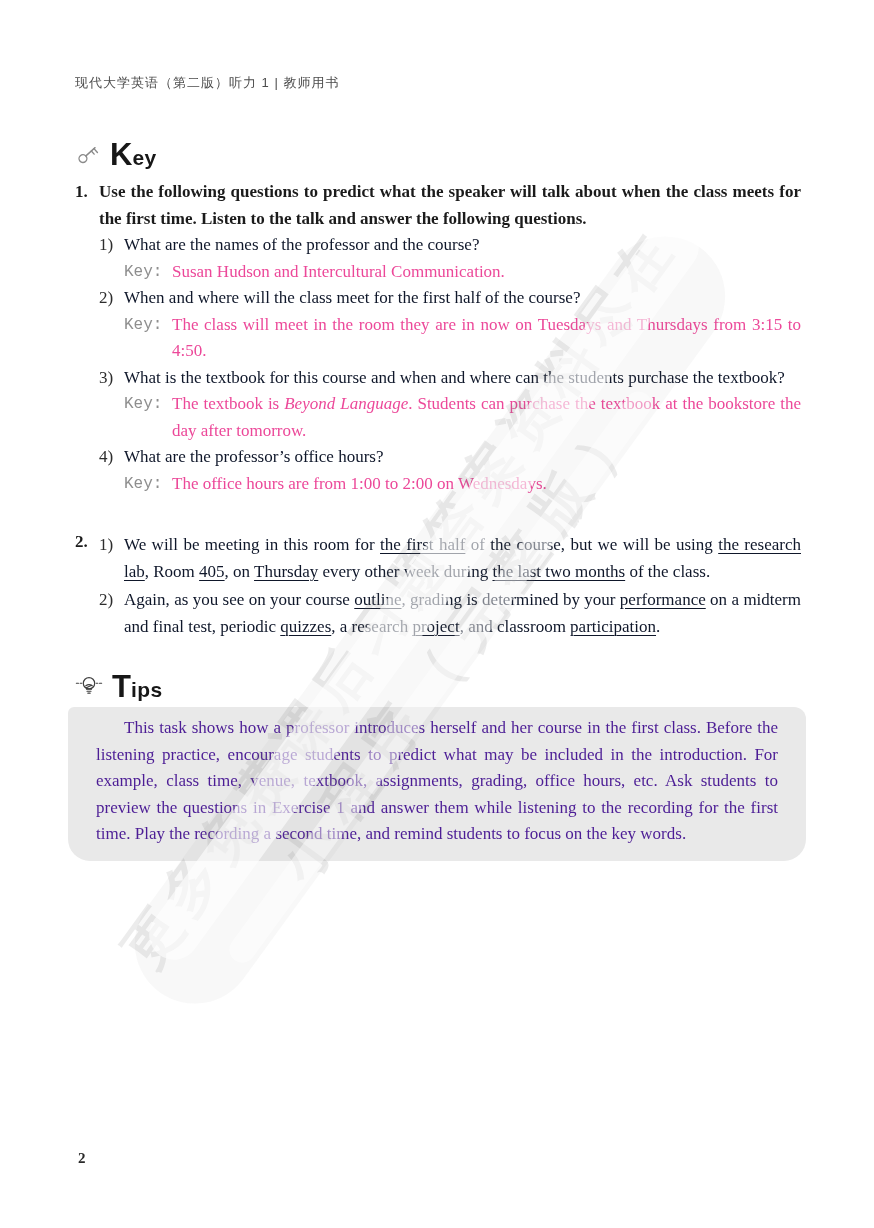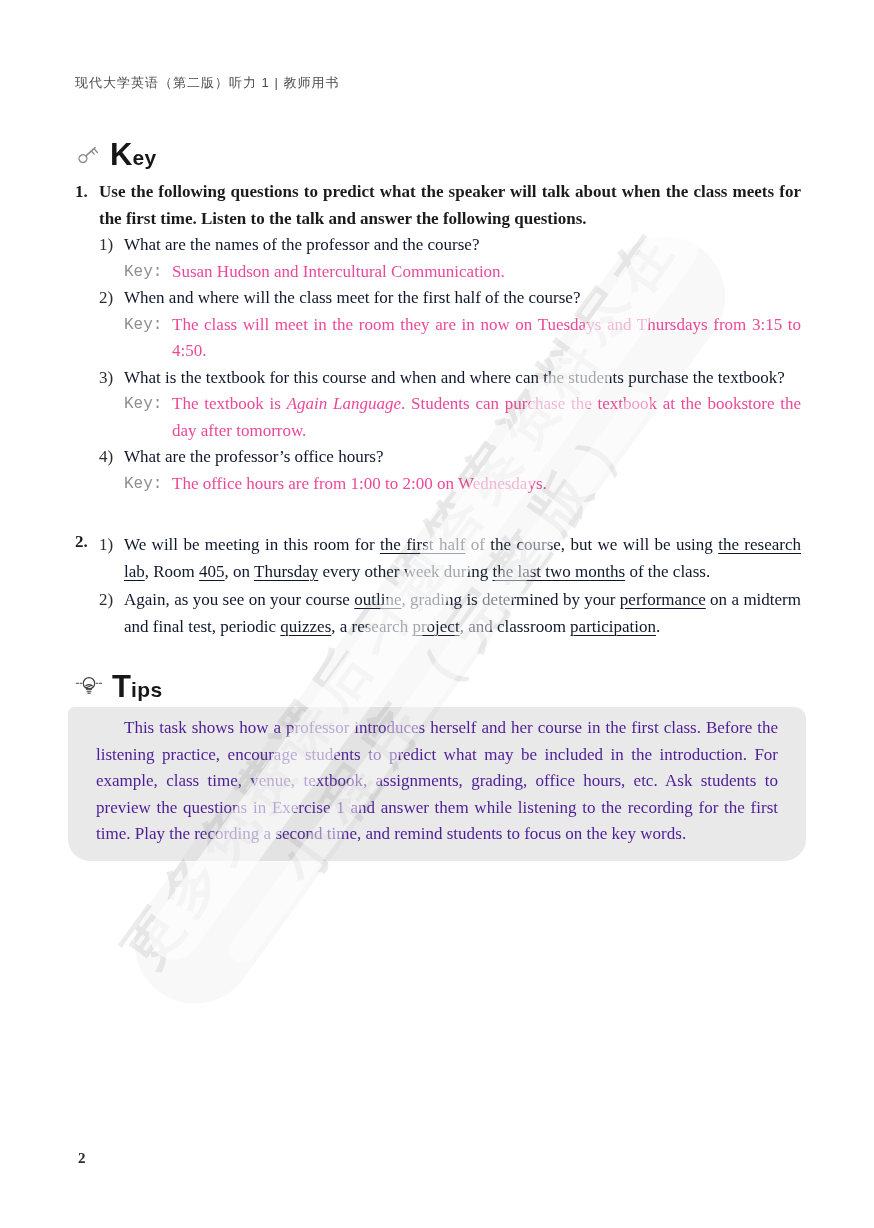--- a/index.html
+++ b/index.html
@@ -223,21 +223,21 @@
               </div>
             </div>
           </div>
 
           <div class="item">
             <div class="inum">3)</div>
             <div class="ibody">
               <p class="q">What is the textbook for this course and when and where can the students purchase the textbook?</p>
               <div class="keyrow">
                 <span class="klabel">Key:</span>
-                <p class="ans"><span>The textbook is </span><i>Again Language</i><span>. Students can purchase the textbook at the bookstore the day after tomorrow.</span></p>
+                <p class="ans"><span>The textbook is </span><i>Beyond Language</i><span>. Students can purchase the textbook at the bookstore the day after tomorrow.</span></p>
               </div>
             </div>
           </div>
 
           <div class="item">
             <div class="inum">4)</div>
             <div class="ibody">
               <p class="q">What are the professor’s office hours?</p>
               <div class="keyrow">
                 <span class="klabel">Key:</span>

